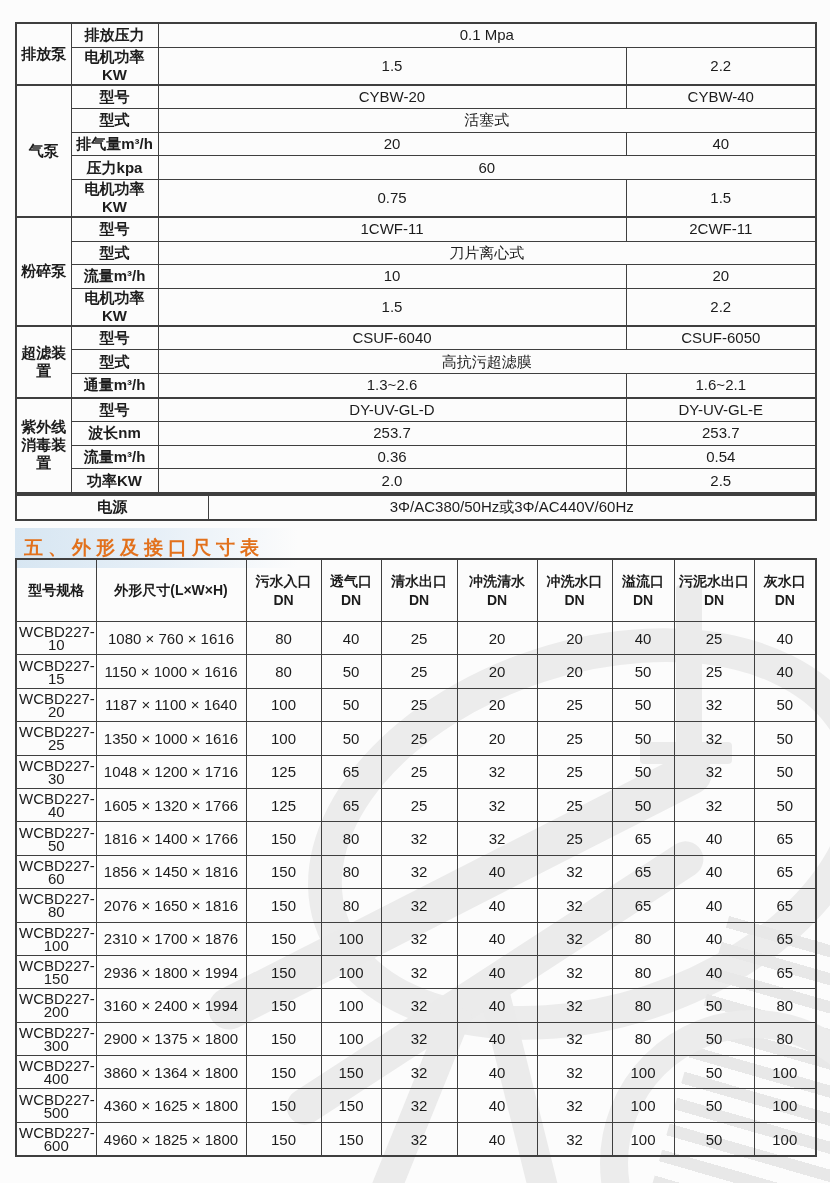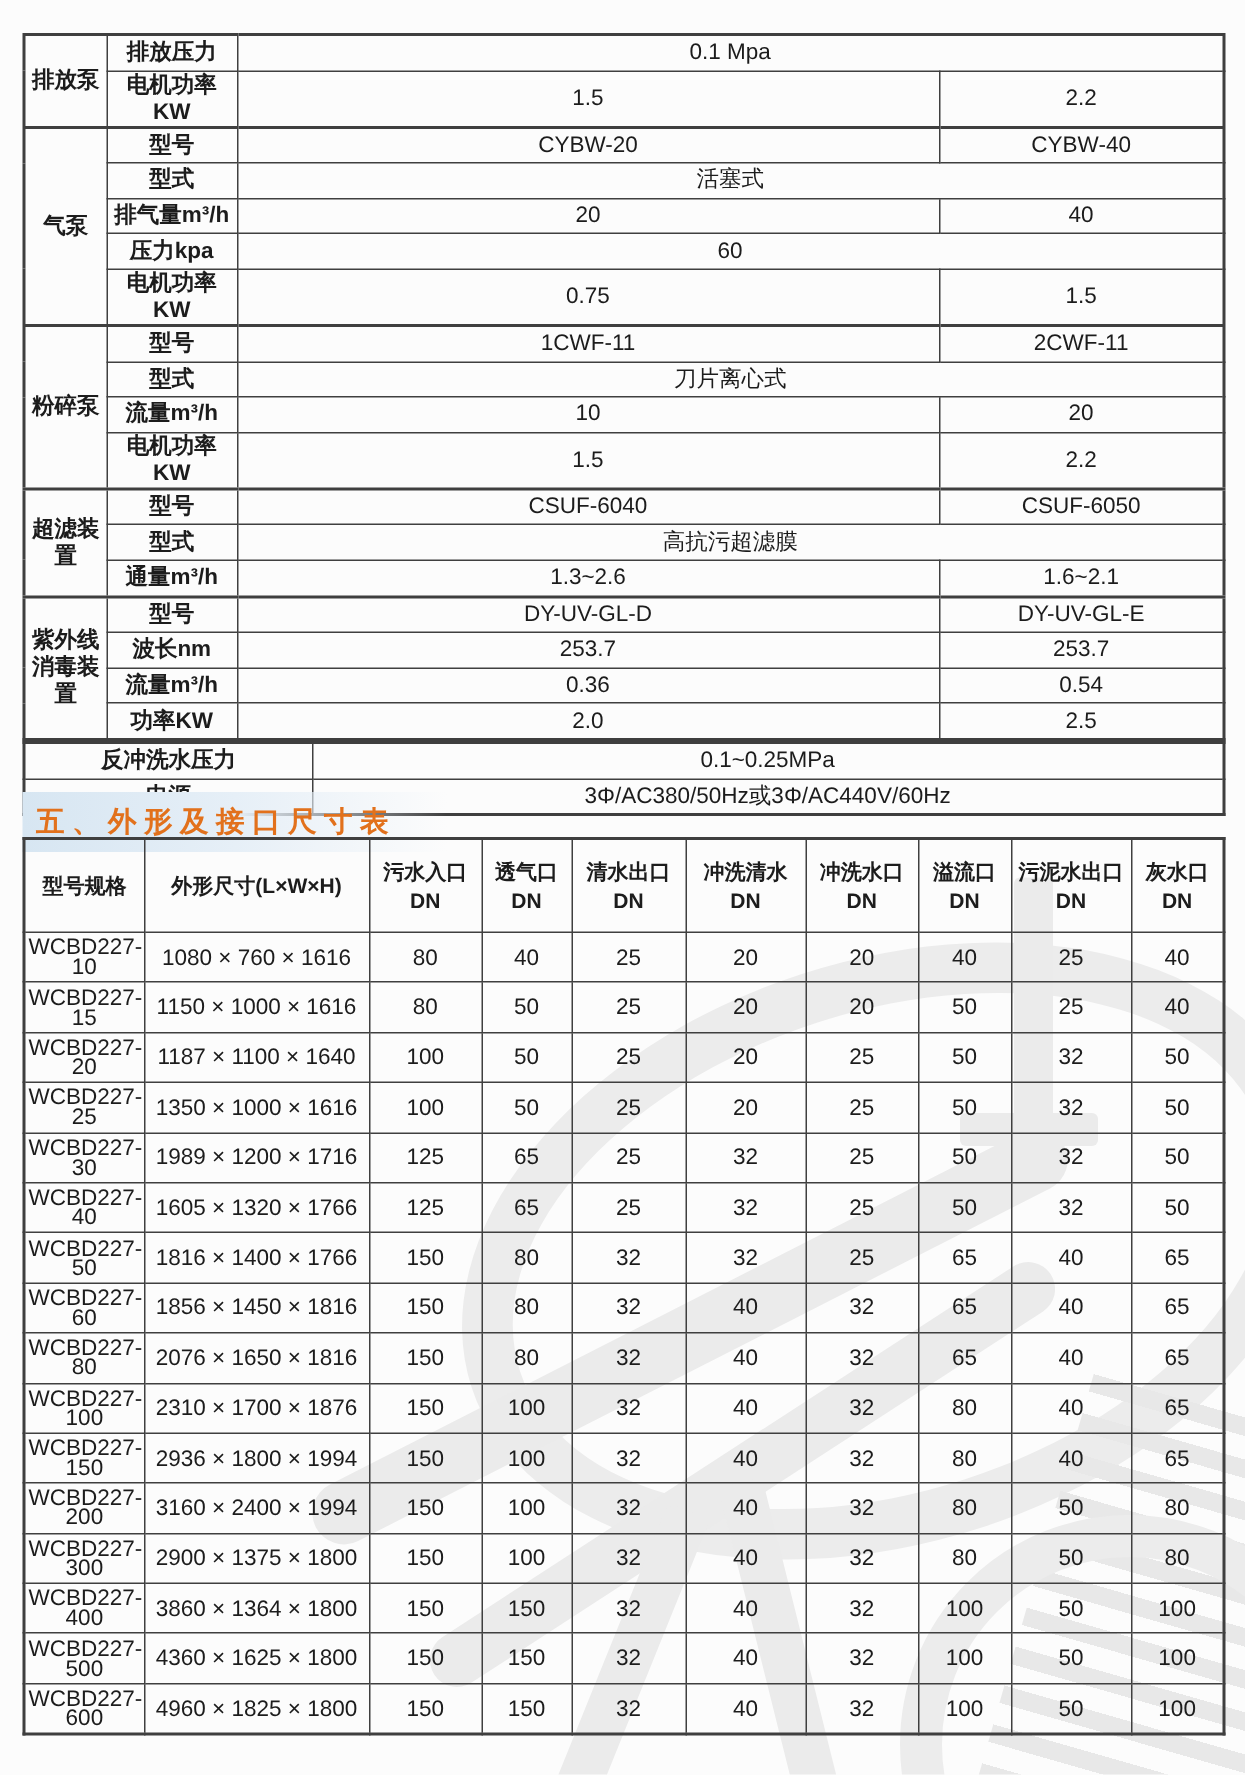--- a/index.html
+++ b/index.html
@@ -163,24 +163,20 @@
         </tr>
       </tbody>
   </table>
   <table class="spec spec-footer">
     <colgroup>
         <col style="width:192px">
         <col style="width:608px">
       </colgroup>
     <tbody id="spec-footer-body">
         <tr>
-          <td class="footer-label">反冲洗水压力</td>
-          <td class="value-cell">0.1~0.25MPa</td>
-        </tr>
-        <tr>
           <td class="footer-label">电源</td>
           <td class="value-cell">3Φ/AC380/50Hz或3Φ/AC440V/60Hz</td>
         </tr>
       </tbody>
   </table>
 </div>
 
 <div id="section-title" class="layer">五、外形及接口尺寸表</div>
 
 <div id="dim-wrap" class="layer">
@@ -268,21 +264,21 @@
           <td>25</td>
           <td>20</td>
           <td>25</td>
           <td>50</td>
           <td>32</td>
           <td>50</td>
         </tr>
         <tr>
           <td class="model-cell">WCBD227-
 30</td>
-          <td class="dims-cell">1989 × 1200 × 1716</td>
+          <td class="dims-cell">1048 × 1200 × 1716</td>
           <td>125</td>
           <td>65</td>
           <td>25</td>
           <td>32</td>
           <td>25</td>
           <td>50</td>
           <td>32</td>
           <td>50</td>
         </tr>
         <tr>

